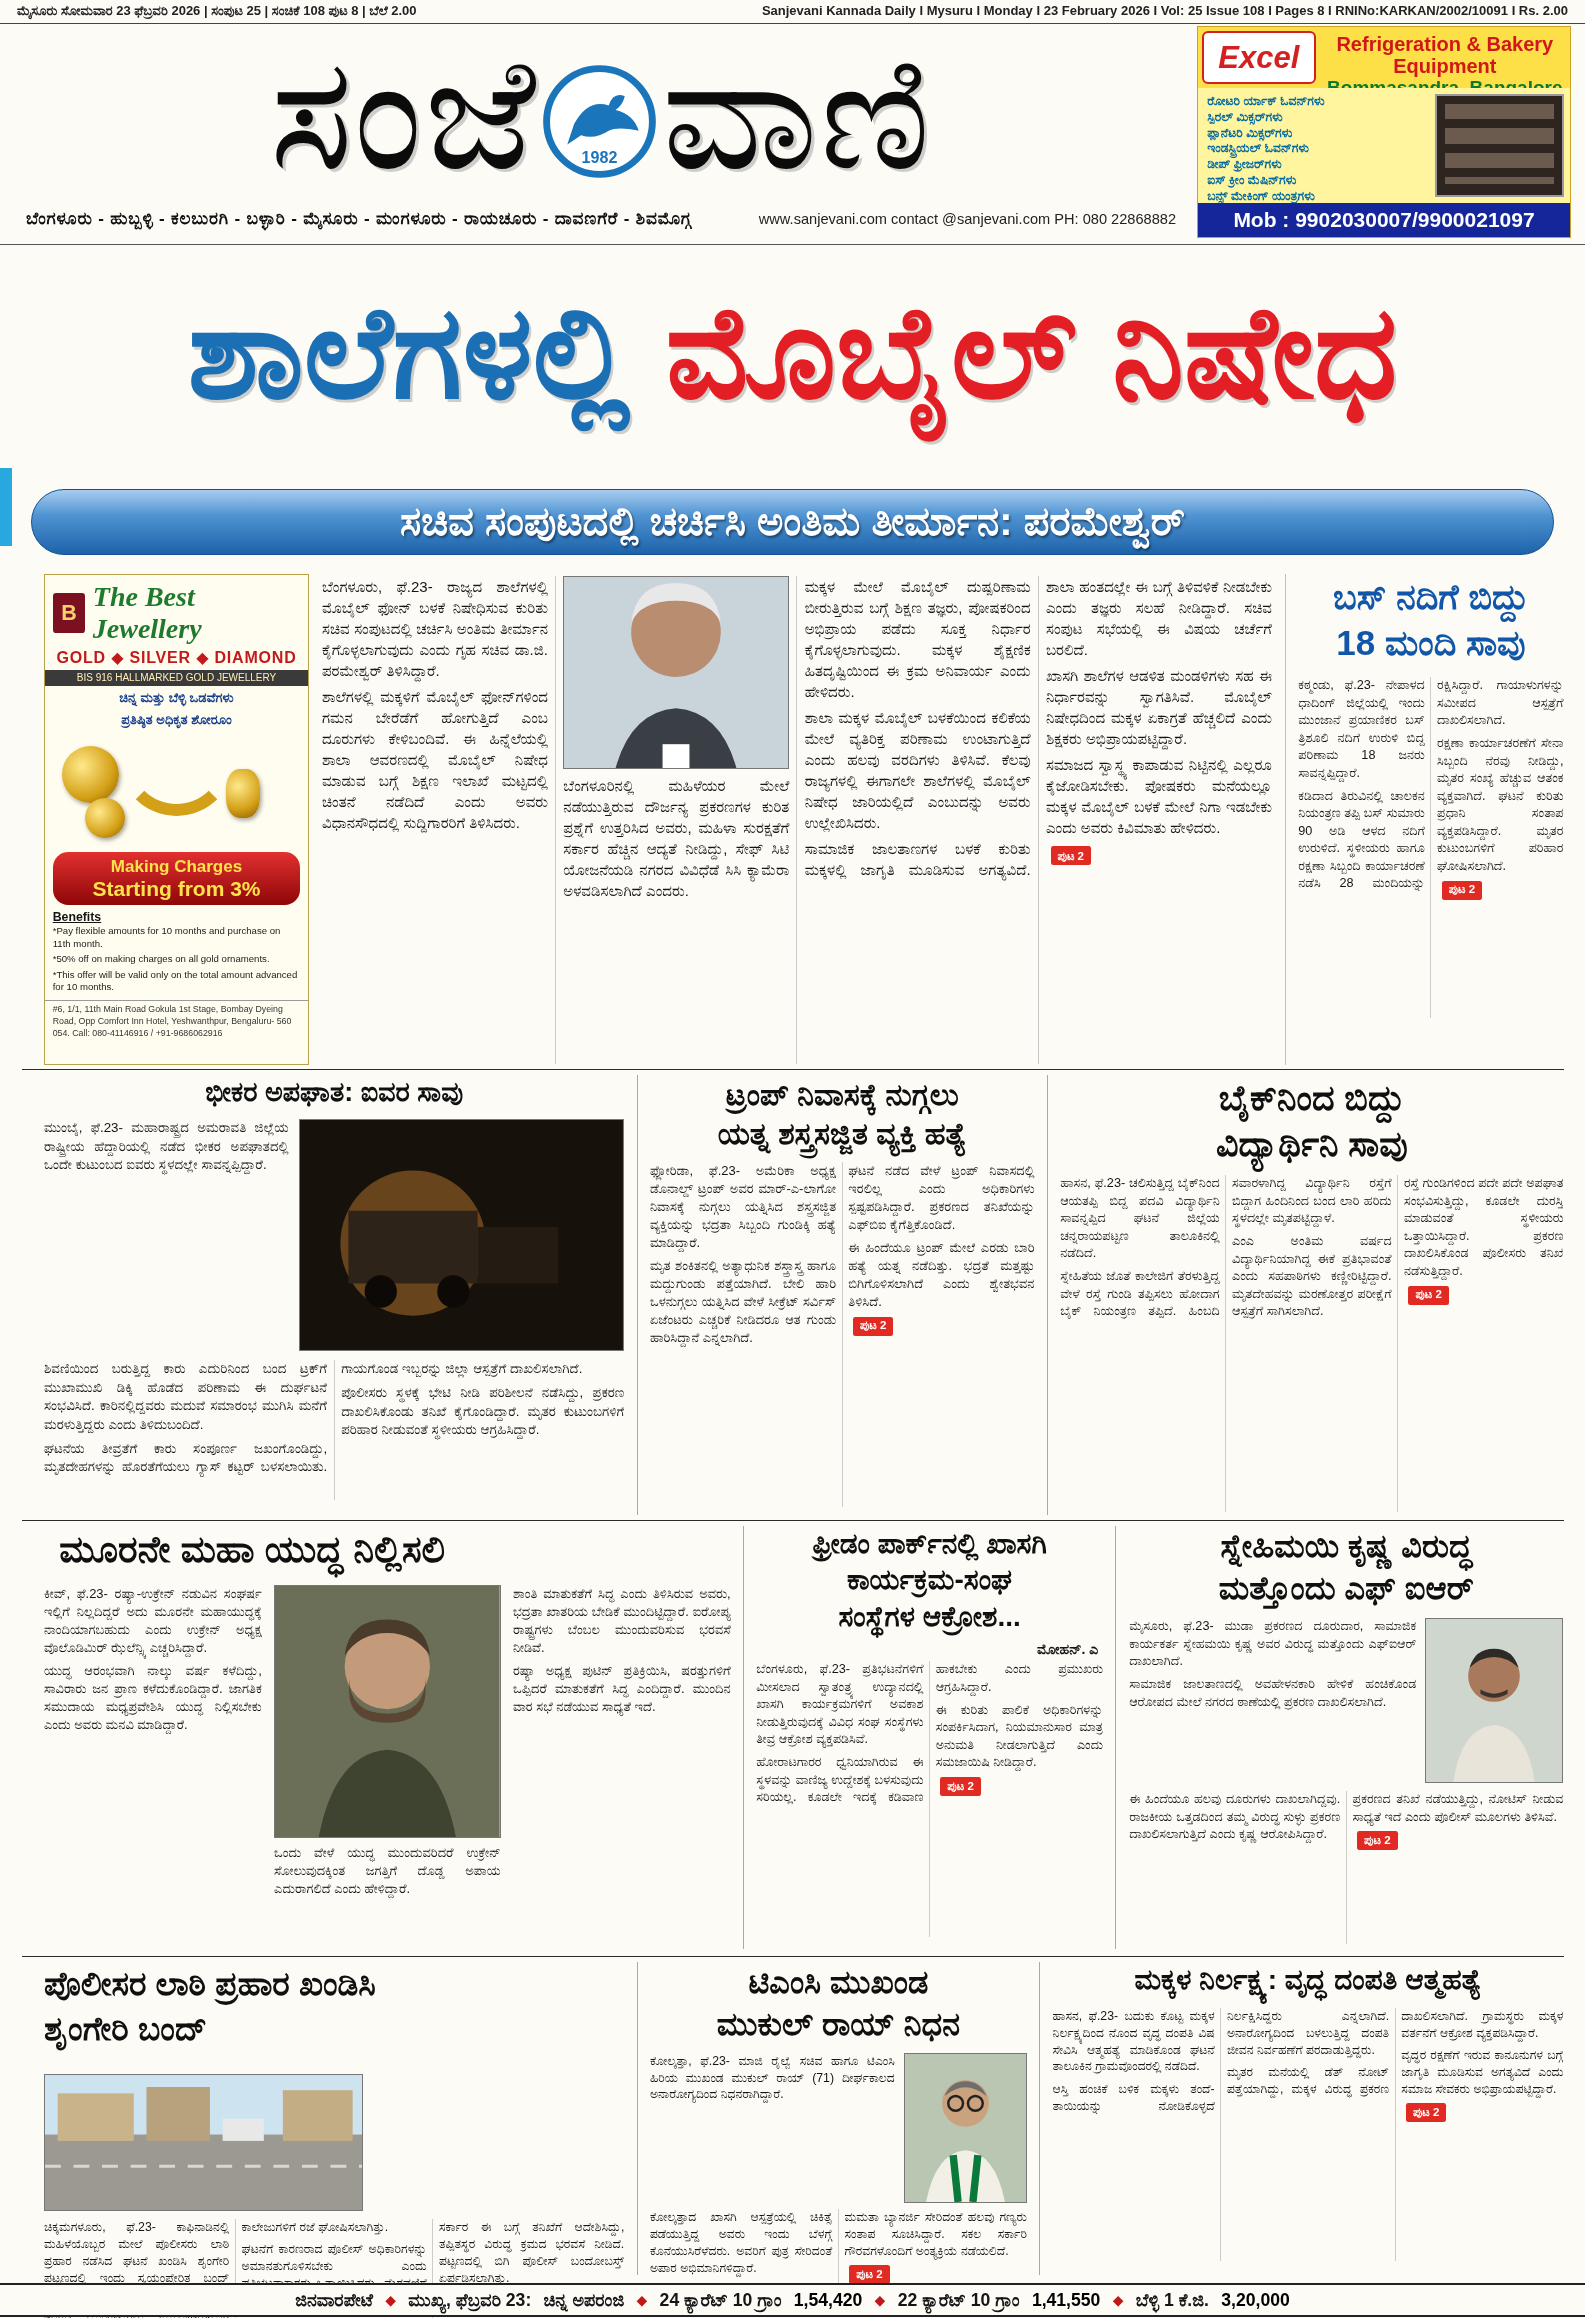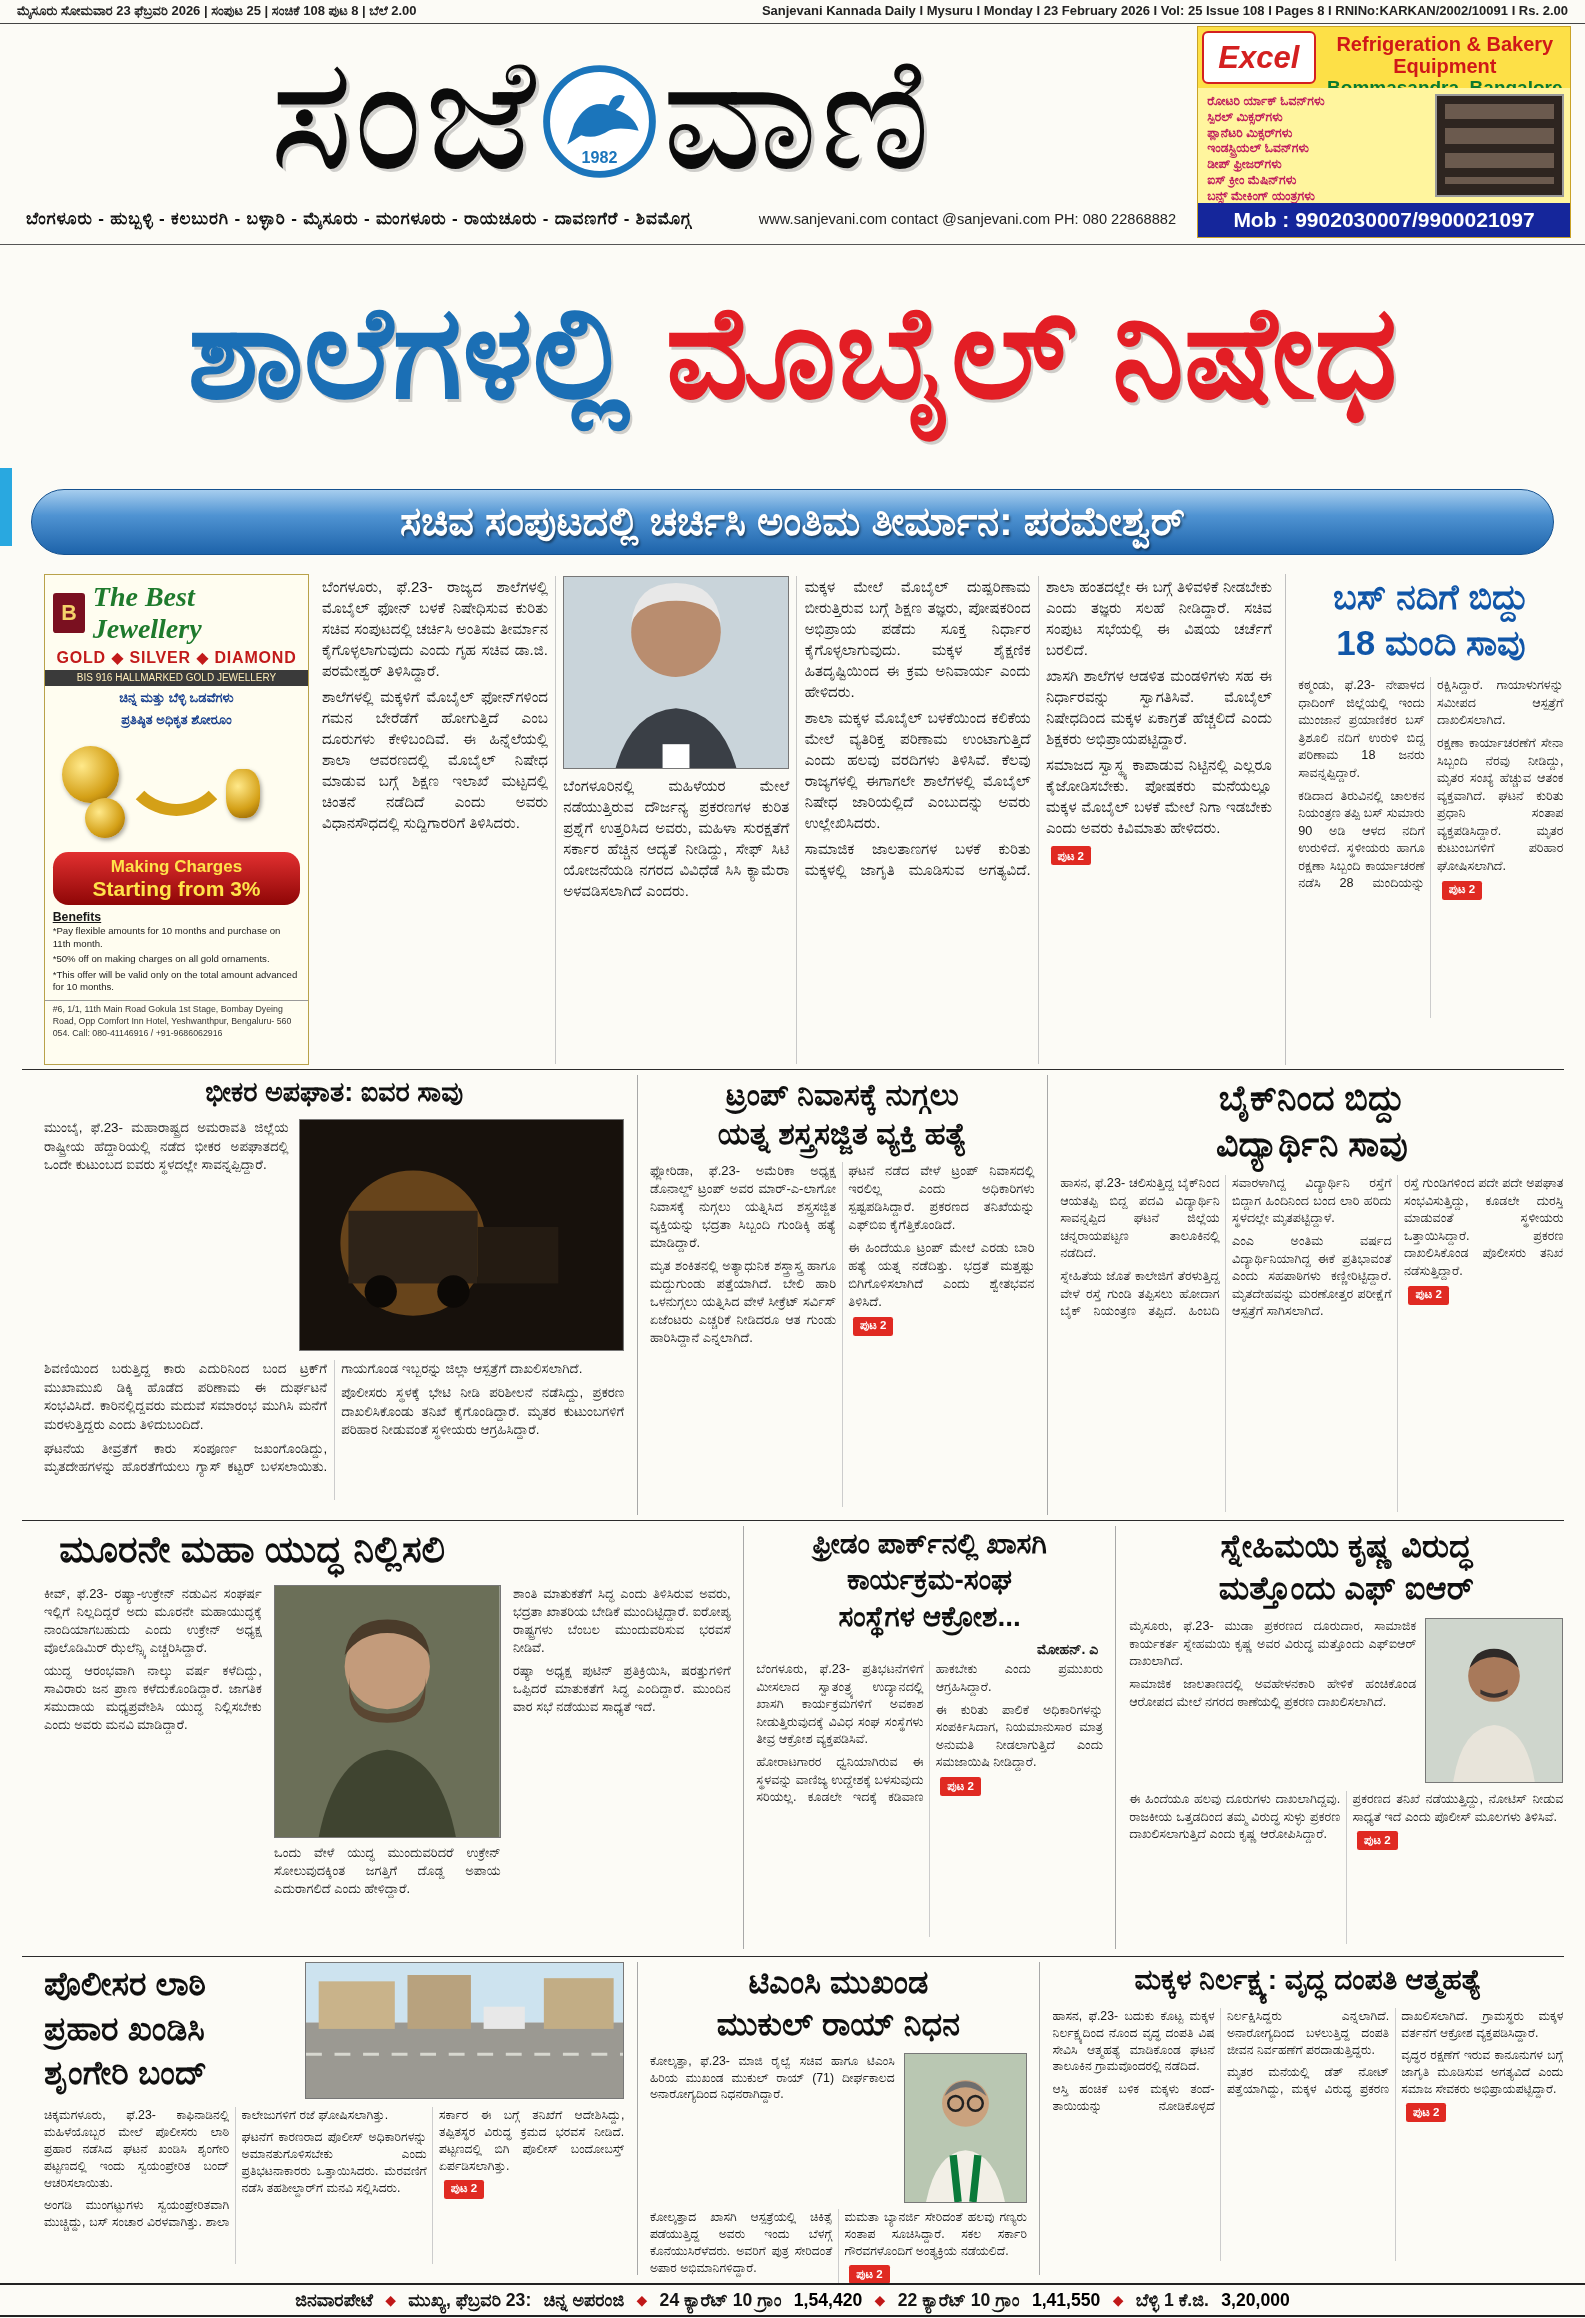--- a/index.html
+++ b/index.html
@@ -25,21 +25,21 @@
   .contact { font-size:14.6px; color:#222; }
   .rule-mast { position:absolute; top:244px; left:0; right:0; border-top:1.5px solid #555; }
   
   .excel-ad { position:absolute; top:26px; left:1197px; width:374px; height:212px; border:1.5px solid #c9a227; background:#fff; display:flex; flex-direction:column; }
   .xl-head { display:flex; height:61px; background:#fde047; }
   .xl-logo { width:114px; margin:3.8px; background:#fff; border:2.3px solid #d42020; border-radius:6.1px; color:#d42020; font-size:31px; font-weight:bold; font-style:italic; display:flex; align-items:center; justify-content:center; }
   .xl-titles { flex:1; text-align:center; padding-top:6.1px; }
   .xl-t1 { color:#d01818; font-weight:bold; font-size:20px; line-height:1.1; }
   .xl-t2 { color:#0a7a2f; font-weight:bold; font-size:19px; }
   .xl-body { display:flex; background:#fff59e; flex:1; overflow:hidden; }
-  .xl-list { flex:1; padding:6.1px 9.2px; color:#be185d; font-size:12.3px; font-weight:bold; line-height:1.28; }
+  .xl-list { flex:1; padding:6.1px 9.2px; color:#0369a1; font-size:12.3px; font-weight:bold; line-height:1.28; }
   .xl-oven { width:129px; margin:6.1px; background:#2e2520; border:2.3px solid #9a9a9a; position:relative; }
   .xl-oven::before { content:""; position:absolute; inset:7.7px 7.7px 10.7px 7.7px;
     background:repeating-linear-gradient(180deg,#6b5a4e 0 15.3px,#2e2520 15.3px 24.5px); }
   .xl-foot { height:34px; background:#15269b; color:#fff; font-weight:bold; font-size:21px; display:flex; align-items:center; justify-content:center; }
   
   .left-strip { position:absolute; left:0; top:468px; width:11.5px; height:78px; background:#29a8e0; }
   .headline { position:absolute; top:253px; left:0; right:0; height:230px; text-align:center; white-space:nowrap; font-weight:bold; font-size:129px; line-height:1.55; overflow:hidden; }
   .hl-blue { color:#1b6fb5; text-shadow:2.3px 3.1px 0 rgba(0,0,0,.18); }
   .hl-red  { color:#e31e25; text-shadow:2.3px 3.1px 0 rgba(0,0,0,.18); }
   .subhead-bar { position:absolute; top:489px; left:31px; right:31px; height:66px; border-radius:33px;
@@ -108,21 +108,21 @@
   .low-sC .story-h { font-size:32px; }
   .sc-row { display:flex; gap:9.2px; margin-top:9.2px; font-size:12.7px; }
   .sc-row .txt { flex:1; line-height:1.38; }
   .krishna-photo { width:138px; height:165px; }
   .low-sC .cols2 { font-size:12.7px; height:153px; margin-top:7.7px; }
   
   .bot-band { position:absolute; top:1962px; left:44px; right:21.5px; height:313px; display:flex; }
   .bot-s1 { width:39%; padding-right:12.3px; }
   .bot-s2 { width:26.5%; border-left:0.8px solid #a8a8a8; padding:0 12.3px; }
   .bot-s3 { width:34.5%; border-left:0.8px solid #a8a8a8; padding-left:12.3px; }
-  .bs1-top { display:flex; gap:23px; }
+  .bs1-top { display:flex; gap:23px;flex-direction:column; }
   .bot-s1 .story-h { font-size:33px; text-align:left; line-height:1.35; }
   .street-photo { width:55%; height:137px; }
   .bot-s1 .cols3 { font-size:12.3px; height:157px; margin-top:7.7px; }
   .bot-s2 .story-h { font-size:32px; }
   .bs2-row { display:flex; gap:9.2px; margin-top:7.7px; font-size:12.3px; }
   .bs2-row .txt { flex:1; line-height:1.36; }
   .mukul-photo { width:123px; height:150px; }
   .bot-s2 .cols2 { font-size:12.3px; height:84px; margin-top:6.1px; }
   .bot-s3 .story-h { font-size:28px; }
   .bot-s3 .cols3 { font-size:12.3px; height:253px; margin-top:9.2px; }

